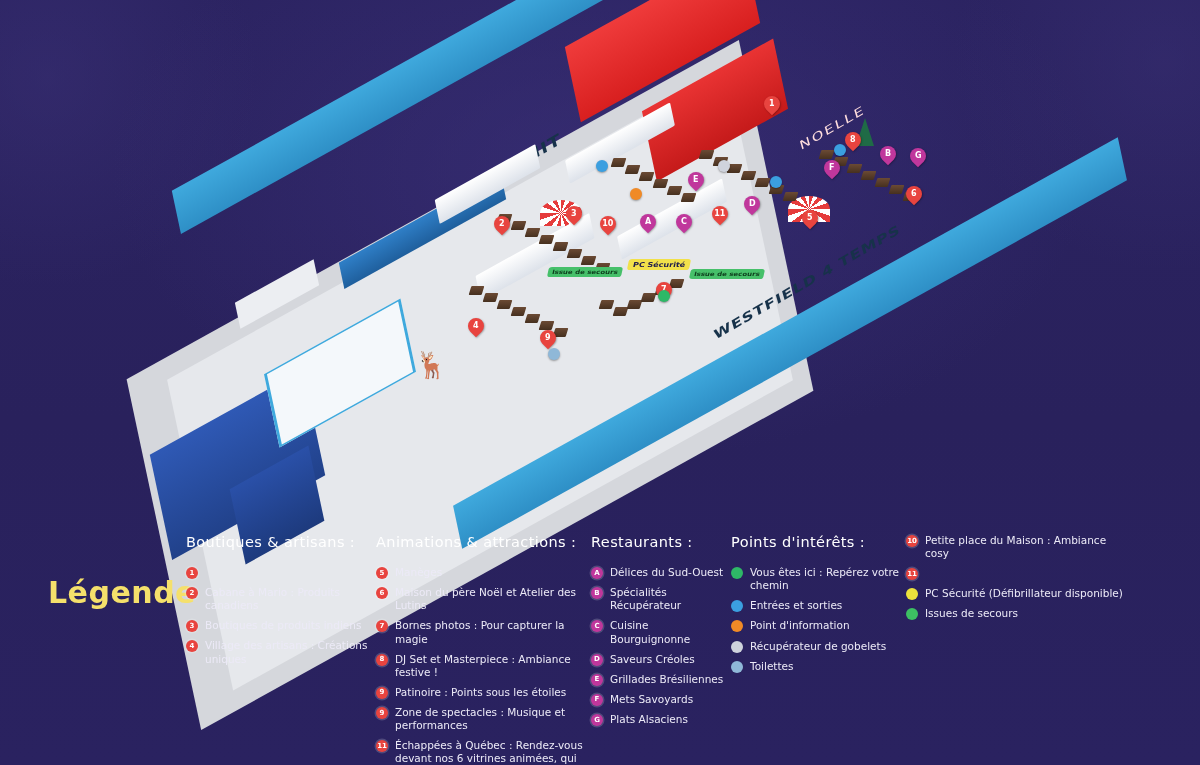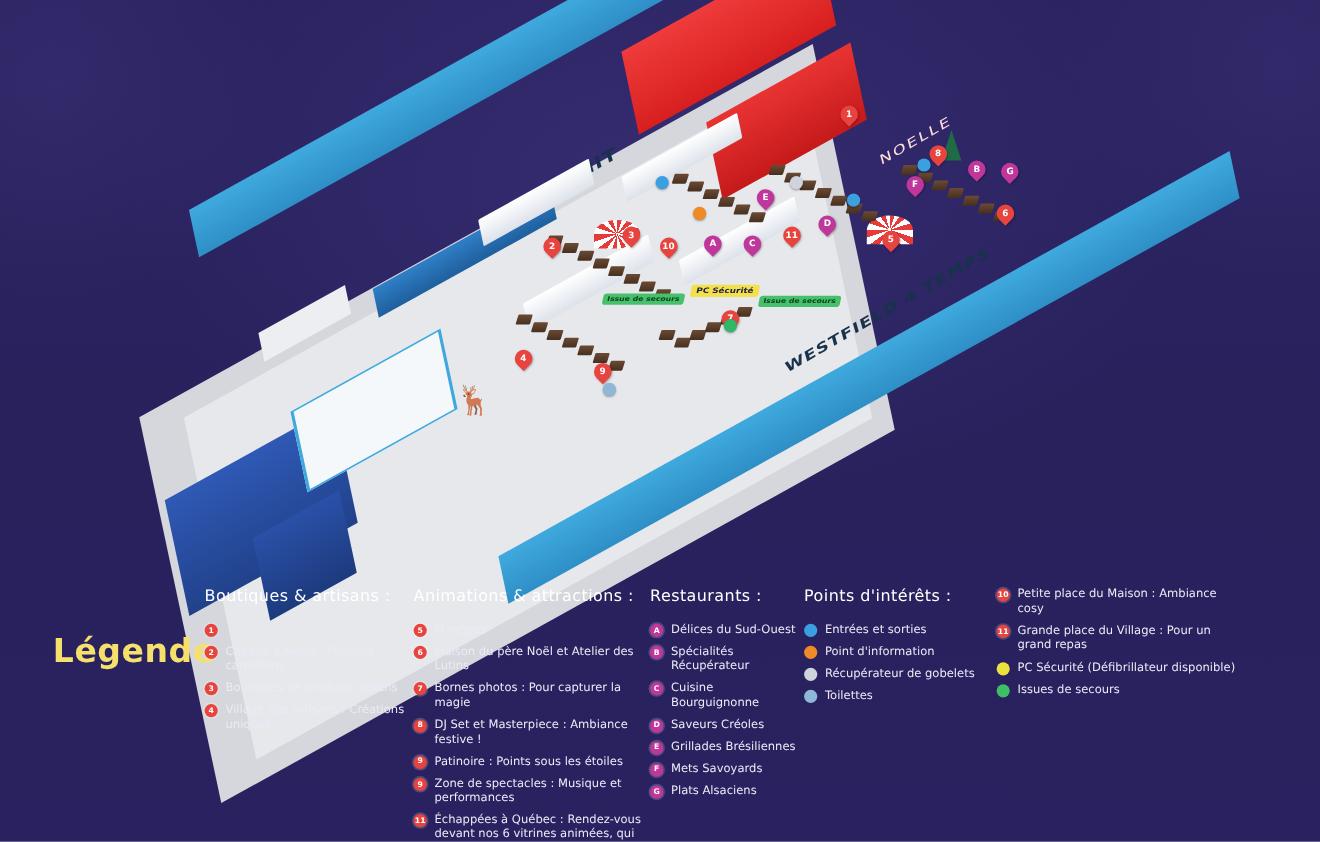--- a/index.html
+++ b/index.html
@@ -405,20 +405,24 @@
       </div>
       <div class="item">
         <span class="marker" style="background:#c0379c;">G</span>
         <span class="txt">Plats Alsaciens</span>
       </div>
     </div>
 
     <div class="col c4">
       <h3>Points d'intérêts :</h3>
       <div class="item">
+        <span class="marker plain" style="background:#2eb867;"></span>
+        <span class="txt">Vous êtes ici : Repérez votre chemin</span>
+      </div>
+      <div class="item">
         <span class="marker plain" style="background:#3b9fe0;"></span>
         <span class="txt">Entrées et sorties</span>
       </div>
       <div class="item">
         <span class="marker plain" style="background:#f08a26;"></span>
         <span class="txt">Point d'information</span>
       </div>
       <div class="item">
         <span class="marker plain" style="background:#cfd3dd;"></span>
         <span class="txt">Récupérateur de gobelets</span>
@@ -429,21 +433,20 @@
       </div>
     </div>
 
     <div class="col c5">
       <div class="item">
         <span class="marker" style="background:#e8443f;">10</span>
         <span class="txt">Petite place du Maison : Ambiance cosy</span>
       </div>
       <div class="item">
         <span class="marker" style="background:#e8443f;">11</span>
-        <span class="txt">Grande place du Village : Pour un grand repas</span>
       </div>
 
       <div class="item">
         <span class="marker plain" style="background:#ece23c;"></span>
         <span class="txt">PC Sécurité (Défibrillateur disponible)</span>
       </div>
       <div class="item">
         <span class="marker plain" style="background:#3dbf63;"></span>
         <span class="txt">Issues de secours</span>
       </div>

